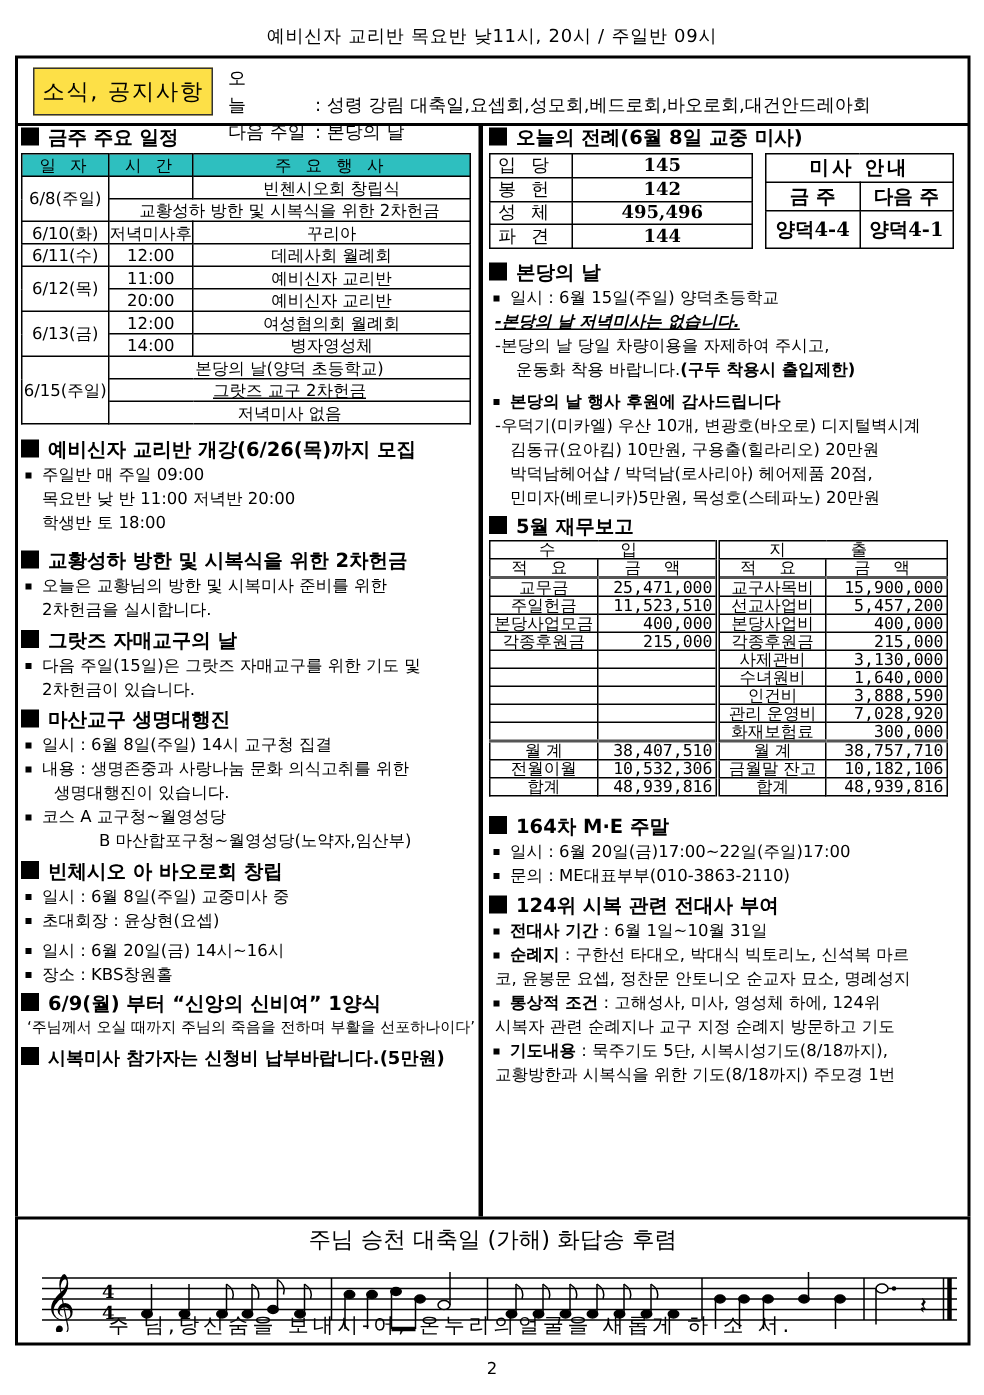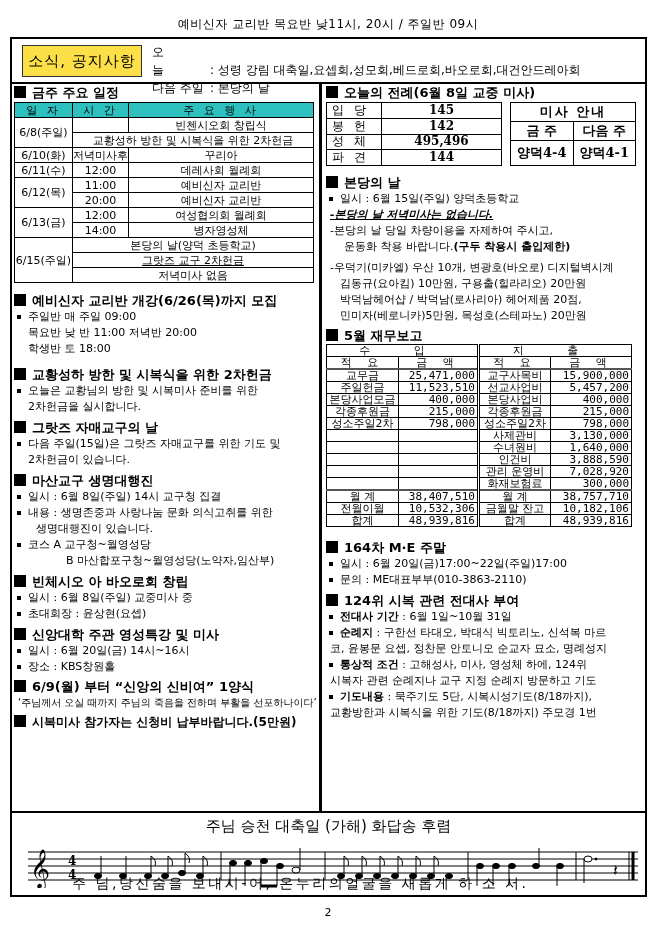--- a/index.html
+++ b/index.html
@@ -152,21 +152,20 @@
     <div class="cont" style="padding-left:22px">생명대행진이 있습니다.</div>
     <div class="bullet">코스  A 교구청~월영성당</div>
     <div class="cont" style="padding-left:52px">B 마산합포구청~월영성당(노약자,임산부)</div>
 
     <div style="height:4px"></div>
     <div class="sec-title"><span class="sq"></span><span>빈체시오 아 바오로회 창립</span></div>
     <div class="bullet">일시 : 6월 8일(주일) 교중미사 중</div>
     <div class="bullet">초대회장 : 윤상현(요셉)</div>
 
     <div style="height:4px"></div>
-    <div class="sec-title"><span class="sq"></span><span>신앙대학 주관 영성특강 및 미사</span></div>
     <div class="bullet">일시 : 6월 20일(금) 14시~16시</div>
     <div class="bullet">장소 : KBS창원홀</div>
 
     <div style="height:3px"></div>
     <div class="sec-title"><span class="sq"></span><span>6/9(월) 부터 “신앙의 신비여” 1양식</span></div>
     <div class="dash" style="font-size:10px;">‘주님께서 오실 때까지 주님의 죽음을 전하며 부활을 선포하나이다’</div>
     <div style="height:3px"></div>
     <div class="sec-title" style="font-size:12px;"><span class="sq"></span><span>시복미사 참가자는 신청비 납부바랍니다.(5만원)</span></div>
   </div>
 
@@ -210,20 +209,21 @@
         </table>
     </div>
 
     <div style="height:8px"></div>
     <div class="sec-title"><span class="sq"></span><span>본당의 날</span></div>
     <div class="bullet">일시 : 6월 15일(주일) 양덕초등학교</div>
     <div class="dash" style="font-weight:bold; font-style:italic; text-decoration:underline;">-본당의 날 저녁미사는 없습니다.</div>
     <div class="dash">-본당의 날 당일 차량이용을 자제하여 주시고,</div>
     <div class="cont" style="padding-left:18px;"><span>운동화 착용 바랍니다.</span><span style="font-weight:bold;">(구두 착용시 출입제한)</span></div>
     <div style="height:5px"></div>
+    <div class="bullet" style="font-weight:bold;">본당의 날 행사 후원에 감사드립니다</div>
     <div class="dash">-우덕기(미카엘) 우산 10개, 변광호(바오로) 디지털벽시계</div>
     <div class="cont">김동규(요아킴) 10만원, 구용출(힐라리오) 20만원</div>
     <div class="cont">박덕남헤어샵 / 박덕남(로사리아) 헤어제품 20점,</div>
     <div class="cont">민미자(베로니카)5만원, 목성호(스테파노) 20만원</div>
 
     <div style="height:3px"></div>
     <div class="sec-title"><span class="sq"></span><span>5월 재무보고</span></div>
     <table class="fin">
       <tbody>
           <tr>
@@ -252,26 +252,20 @@
             <td class="nm">본당사업모금</td>
             <td class="amt dbl">400,000</td>
             <td class="nm">본당사업비</td>
             <td class="amt">400,000</td>
           </tr>
       <tr>
             <td class="nm">각종후원금</td>
             <td class="amt dbl">215,000</td>
             <td class="nm">각종후원금</td>
             <td class="amt">215,000</td>
-          </tr>
-      <tr>
-            <td class="nm">성소주일2차</td>
-            <td class="amt dbl">798,000</td>
-            <td class="nm">성소주일2차</td>
-            <td class="amt">798,000</td>
           </tr>
       <tr>
             <td class="nm"></td>
             <td class="amt dbl"></td>
             <td class="nm">사제관비</td>
             <td class="amt">3,130,000</td>
           </tr>
       <tr>
             <td class="nm"></td>
             <td class="amt dbl"></td>

